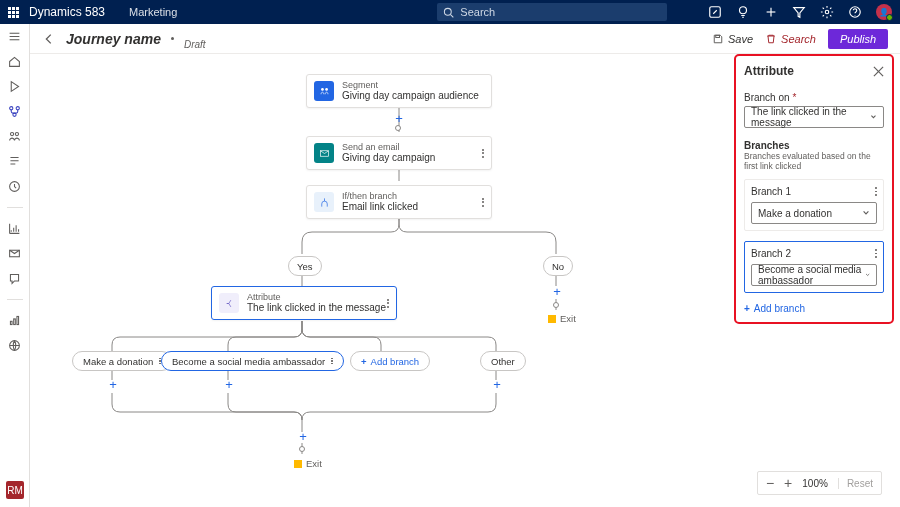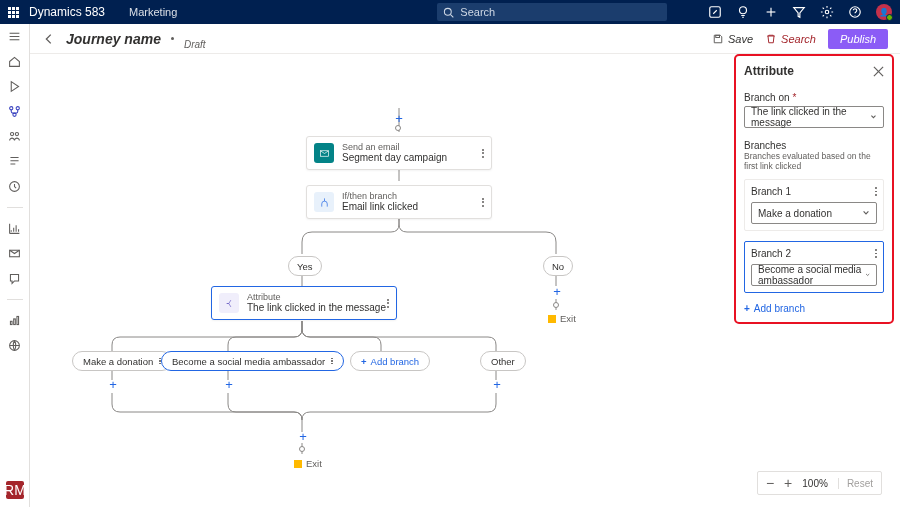--- a/index.html
+++ b/index.html
@@ -17,34 +17,34 @@
   .topbar .actions { margin-left:auto; display:flex; gap:14px; align-items:center; }
   .topbar .actions .ic{width:14px;height:14px;stroke:#fff;fill:none;stroke-width:1.3;}
   .avatar{width:16px;height:16px;border-radius:50%;background:#c4314b;display:flex;align-items:center;justify-content:center;color:#fff;font-size:8px;position:relative;}
   .avatar::after{content:"";position:absolute;bottom:-1px;right:-1px;width:5px;height:5px;background:#6bb700;border-radius:50%;border:1px solid #002050;}
 
   
   .rail { position:absolute; left:0; top:24px; bottom:0; width:30px; border-right:1px solid #e1dfdd; background:#fff; display:flex; flex-direction:column; align-items:center; padding-top:6px; gap:12px;}
   .rail .ic{width:13px;height:13px;stroke:#605e5c;fill:none;stroke-width:1.3;}
   .rail .sel{stroke:#3b44c0;}
   .rail .sep{height:1px;width:16px;background:#e1dfdd;margin:2px 0;}
-  .rail .badge{position:absolute;bottom:8px;left:6px;width:18px;height:18px;background:#a4262c;color:#fff;font-size:14px;display:flex;align-items:center;justify-content:center;border-radius:2px;}
+  .rail .badge{position:absolute;bottom:8px;left:6px;width:18px;height:18px;background:#a4262c;color:#fff;font-size:10px;display:flex;align-items:center;justify-content:center;border-radius:2px;}
 
   
   .header{position:absolute;left:30px;right:0;top:24px;height:30px;border-bottom:1px solid #edebe9;display:flex;align-items:center;padding:0 12px;font-style:italic;}
   .back-arrow{width:14px;height:14px;stroke:#605e5c;fill:none;stroke-width:1.5;margin-right:10px;}
   .header .title{font-size:14px;font-weight:600;}
   .header .draft{font-size:10px;color:#605e5c;margin-left:10px;margin-top:12px;}
   .header .dot{width:3px;height:3px;background:#605e5c;border-radius:50%;margin-left:10px;}
   .header .spacer{flex:1;}
   .hbtn{display:flex;align-items:center;gap:4px;font-size:11px;color:#323130;padding:3px 6px;cursor:pointer;}
   .hbtn svg{width:12px;height:12px;stroke:#605e5c;fill:none;stroke-width:1.3;}
   .hbtn.del svg{stroke:#a4262c;}
   .hbtn.del{color:#a4262c;}
-  .publish{background:#8b5cf6;color:#fff;padding:4px 12px;border-radius:2px;font-size:11px;margin-left:6px;}
+  .publish{background:#6d28d9;color:#fff;padding:4px 12px;border-radius:2px;font-size:11px;margin-left:6px;}
 
   
   .canvas{position:absolute;left:30px;top:54px;right:0;bottom:0;overflow:hidden;}
   svg.flow{position:absolute;inset:0;}
   .node{position:absolute;background:#fff;border:1px solid #e1dfdd;border-radius:3px;box-shadow:0 1px 2px rgba(0,0,0,.05);display:flex;align-items:center;padding:5px 7px;}
   .node.big{width:186px;height:34px;}
   .node .icon-box{width:20px;height:20px;border-radius:3px;display:flex;align-items:center;justify-content:center;margin-right:8px;flex-shrink:0;}
   .node .icon-box svg{width:11px;height:11px;fill:#fff;}
   .node .txt .k{font-size:9px;color:#605e5c;line-height:1.2;}
   .node .txt .v{font-size:10px;line-height:1.2;}
@@ -71,21 +71,21 @@
   
   .panel{position:absolute;right:6px;top:54px;width:160px;background:#fff;}
   .panel .inner{border:2px solid #e81123;border-radius:5px;padding:8px;}
   .panel .hdr{display:flex;align-items:center;justify-content:space-between;margin-bottom:14px;}
   .panel .hdr h3{font-size:12px;font-weight:600;}
   .panel .close{width:11px;height:11px;stroke:#605e5c;stroke-width:1.3;}
   .panel label{font-size:10px;display:block;margin-bottom:3px;}
   .req{color:#a4262c;}
   .sel-field{border:1px solid #8a8886;border-radius:2px;height:22px;display:flex;align-items:center;padding:0 6px;font-size:10px;justify-content:space-between;margin-bottom:12px;}
   .sel-field svg{width:8px;height:8px;stroke:#605e5c;fill:none;stroke-width:1.5;}
-  .panel .sub{font-size:10px;font-weight:400;}
+  .panel .sub{font-size:10px;font-weight:700;}
   .panel .hint{font-size:8.5px;color:#605e5c;margin-bottom:8px;}
   .branch-box{border:1px solid #edebe9;border-radius:2px;padding:6px;margin-bottom:10px;}
   .branch-box.sel{border:1.5px solid #2266e3;}
   .branch-box .bh{display:flex;justify-content:space-between;align-items:center;margin-bottom:5px;}
   .branch-box .bh .nm{font-size:10px;}
   .branch-box .bh .more{display:flex;flex-direction:column;gap:1.5px;}
   .branch-box .bh .more span{width:1.8px;height:1.8px;background:#605e5c;border-radius:50%;}
   .addb{color:#2266e3;font-size:10px;display:flex;align-items:center;gap:4px;}
   .addb .p{font-weight:600;}
 </style>
@@ -243,33 +243,46 @@
       <path d="M82 339 V350 Q82 358 90 358 H264 Q272 358 272 366 V378"></path>
       <path d="M198 339 V350 Q198 358 206 358 H264 Q272 358 272 366"></path>
       <path d="M466 339 V350 Q466 358 458 358 H280 Q272 358 272 366"></path>
       <line x1="272" y1="389" x2="272" y2="400"></line>
 
       <line x1="526" y1="219" x2="526" y2="232"></line>
       <line x1="526" y1="245" x2="526" y2="256"></line>
     </g>
   </svg>
 
+  <div class="node big" style="left:276px;top:20px;">
+    <div class="icon-box" style="background:#2266e3">
+        <svg viewBox="0 0 16 16">
+          <circle cx="5" cy="5" r="2"></circle>
+          <circle cx="11" cy="5" r="2"></circle>
+          <path d="M3 12c0-2 1-3 2-3s2 1 2 3M9 12c0-2 1-3 2-3s2 1 2 3" stroke="#fff" fill="none"></path>
+        </svg>
+      </div>
+    <div class="txt">
+        <div class="k">Segment</div>
+        <div class="v">Giving day campaign audience</div>
+      </div>
+  </div>
   <div class="plus-node" style="left:362px;top:58px;">+</div>
   <div class="ring" style="left:365px;top:71px;"></div>
 
   <div class="node big" style="left:276px;top:82px;">
     <div class="icon-box" style="background:#038387">
         <svg viewBox="0 0 16 16">
           <rect x="2" y="4" width="12" height="8" fill="none" stroke="#fff"></rect>
           <path d="M2 4l6 4 6-4" stroke="#fff" fill="none"></path>
         </svg>
       </div>
     <div class="txt">
         <div class="k">Send an email</div>
-        <div class="v">Segment day campaign</div>
+        <div class="v">Giving day campaign</div>
       </div>
     <div class="more">
         <span></span>
         <span></span>
         <span></span>
       </div>
   </div>
 
   <div class="node big" style="left:276px;top:131px;">
     <div class="icon-box" style="background:#e8f1fb">

